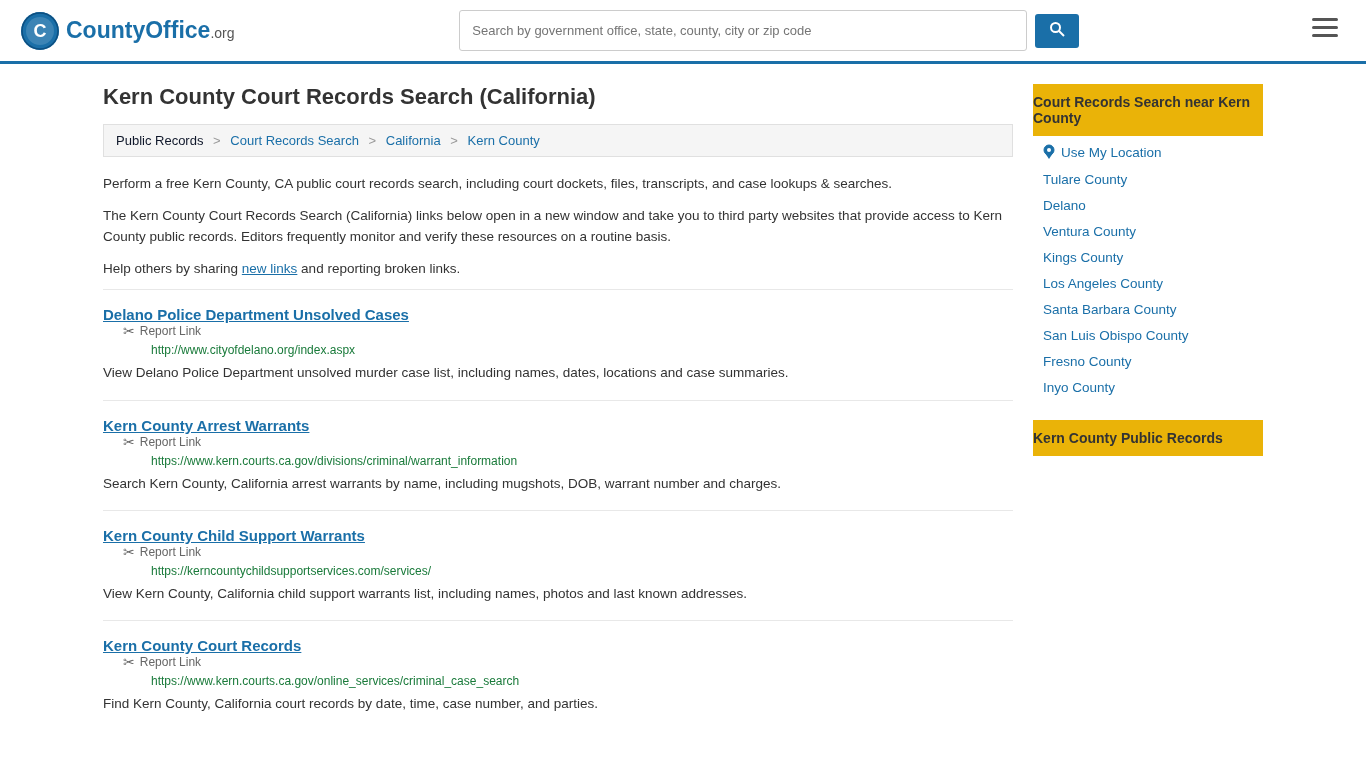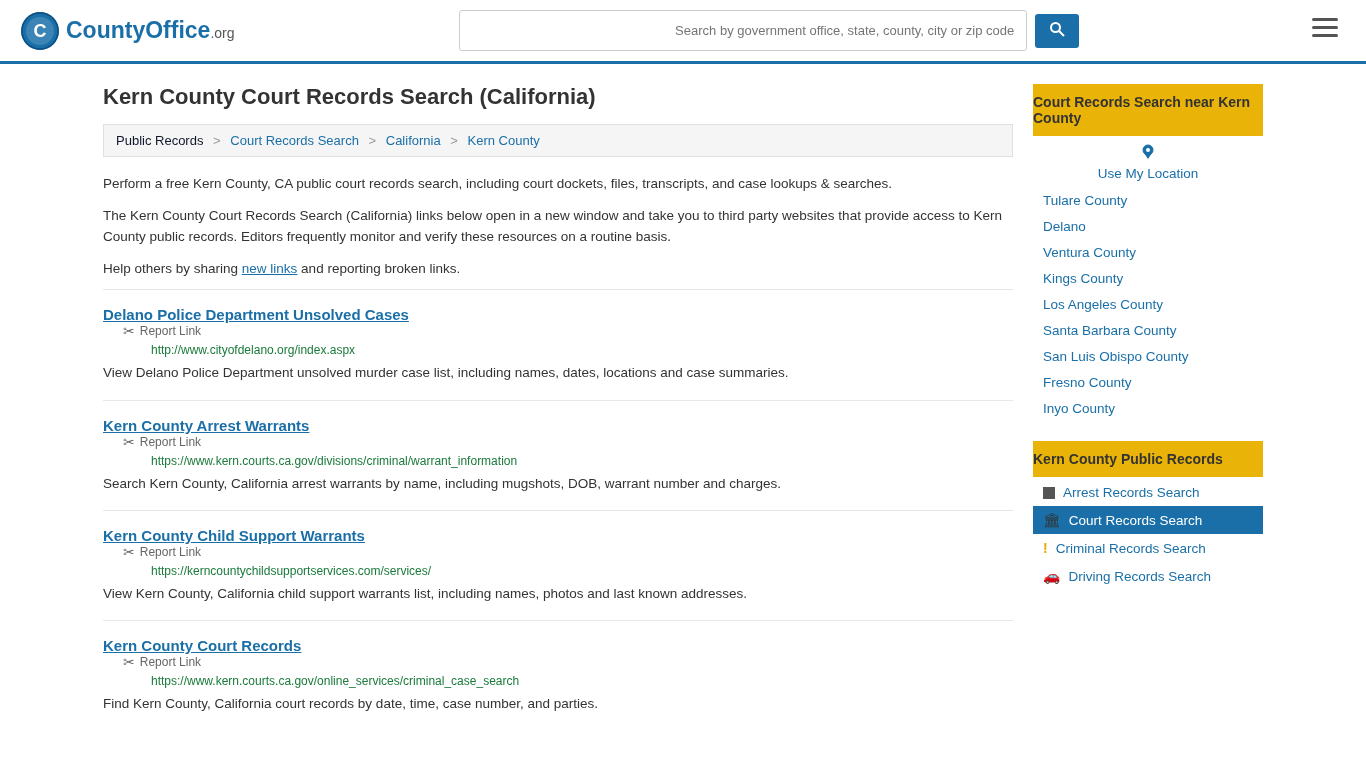--- a/index.html
+++ b/index.html
@@ -172,21 +172,20 @@
       color: #1a6fa8;
       text-decoration: none;
       font-size: 13.5px;
     }
     .sidebar-location {
       display: flex;
       align-items: center;
       gap: 6px;
       padding: 6px 10px;
       font-size: 13.5px;
-      flex-direction: column;
     }
     .sidebar-location a { color: #1a6fa8; text-decoration: none; }
 
     
     .pub-records-list {
       list-style: none;
       padding: 0;
       margin: 0;
     }
     .pub-records-list li {
@@ -210,21 +209,21 @@
       <circle cx="20" cy="20" r="19" fill="#1a6fa8"></circle>
       <circle cx="20" cy="20" r="14" fill="#fff" opacity="0.15"></circle>
       <text x="20" y="26" text-anchor="middle" font-size="18" fill="#fff" font-family="Arial" font-weight="bold">C</text>
       <circle cx="20" cy="20" r="18" fill="none" stroke="#0d4f80" stroke-width="1.5"></circle>
     </svg>
     <div>
       <span style="color:#1a6fa8;font-weight:bold;font-size:23px;">CountyOffice</span><span style="color:#555;font-size:14px;">.org</span>
     </div>
   </div>
   <div id="search-area">
-    <input id="search-input" type="text" style="flex: 1 1 0%; padding: 12px 12px; border: 1px solid rgb(204, 204, 204); border-radius: 3px; font-size: 13px; color: rgb(153, 153, 153); text-align: right;" placeholder="Search by government office, state, county, city or zip code">
+    <input id="search-input" type="text" style="flex: 1 1 0%; padding: 12px 12px; border: 1px solid rgb(204, 204, 204); border-radius: 3px; font-size: 13px; color: rgb(153, 153, 153);" placeholder="Search by government office, state, county, city or zip code">
     <button id="search-button" style="background:#1a6fa8;border:none;color:#fff;padding:7px 14px;cursor:pointer;border-radius:3px;font-size:16px;">
       <svg width="16" height="16" viewBox="0 0 16 16" fill="white">
           <circle cx="6.5" cy="6.5" r="4.5" stroke="white" stroke-width="2" fill="none"></circle>
           <line x1="10" y1="10" x2="15" y2="15" stroke="white" stroke-width="2"></line>
         </svg>
     </button>
   </div>
   <button id="menu-button" style="background:none;border:none;cursor:pointer;padding:4px 8px;">
     <svg width="26" height="20" viewBox="0 0 26 20">
       <rect y="0" width="26" height="3" rx="1.5" fill="#555"></rect>
@@ -338,35 +337,17 @@
         <li><a href="#">Los Angeles County</a></li>
         <li><a href="#">Santa Barbara County</a></li>
         <li><a href="#">San Luis Obispo County</a></li>
         <li><a href="#">Fresno County</a></li>
         <li><a href="#">Inyo County</a></li>
       </ul>
     </div>
 
     <div class="sidebar-section">
       <div class="sidebar-header">Kern County Public Records</div>
-      <ul class="pub-records-list">
-        <li style="display:flex;align-items:center;gap:8px;padding:6px 10px;font-size:13.5px;">
-          <span style="display:inline-block;width:12px;height:12px;background:#555;flex-shrink:0;"></span>
-          <a href="#" style="color:#1a6fa8;text-decoration:none;">Arrest Records Search</a>
-        </li>
-        <li style="display:flex;align-items:center;gap:8px;padding:6px 10px;font-size:13.5px;background:#1a6fa8;">
-          <span style="font-size:14px;">🏛</span>
-          <a href="#" style="color:#fff;text-decoration:none;">Court Records Search</a>
-        </li>
-        <li style="display:flex;align-items:center;gap:8px;padding:6px 10px;font-size:13.5px;">
-          <span style="font-size:14px;color:#e8a800;font-weight:bold;">!</span>
-          <a href="#" style="color:#1a6fa8;text-decoration:none;">Criminal Records Search</a>
-        </li>
-        <li style="display:flex;align-items:center;gap:8px;padding:6px 10px;font-size:13.5px;">
-          <span style="font-size:14px;">🚗</span>
-          <a href="#" style="color:#1a6fa8;text-decoration:none;">Driving Records Search</a>
-        </li>
-      </ul>
     </div>
 
   </div>
 
 </div>
 
 </body></html>

